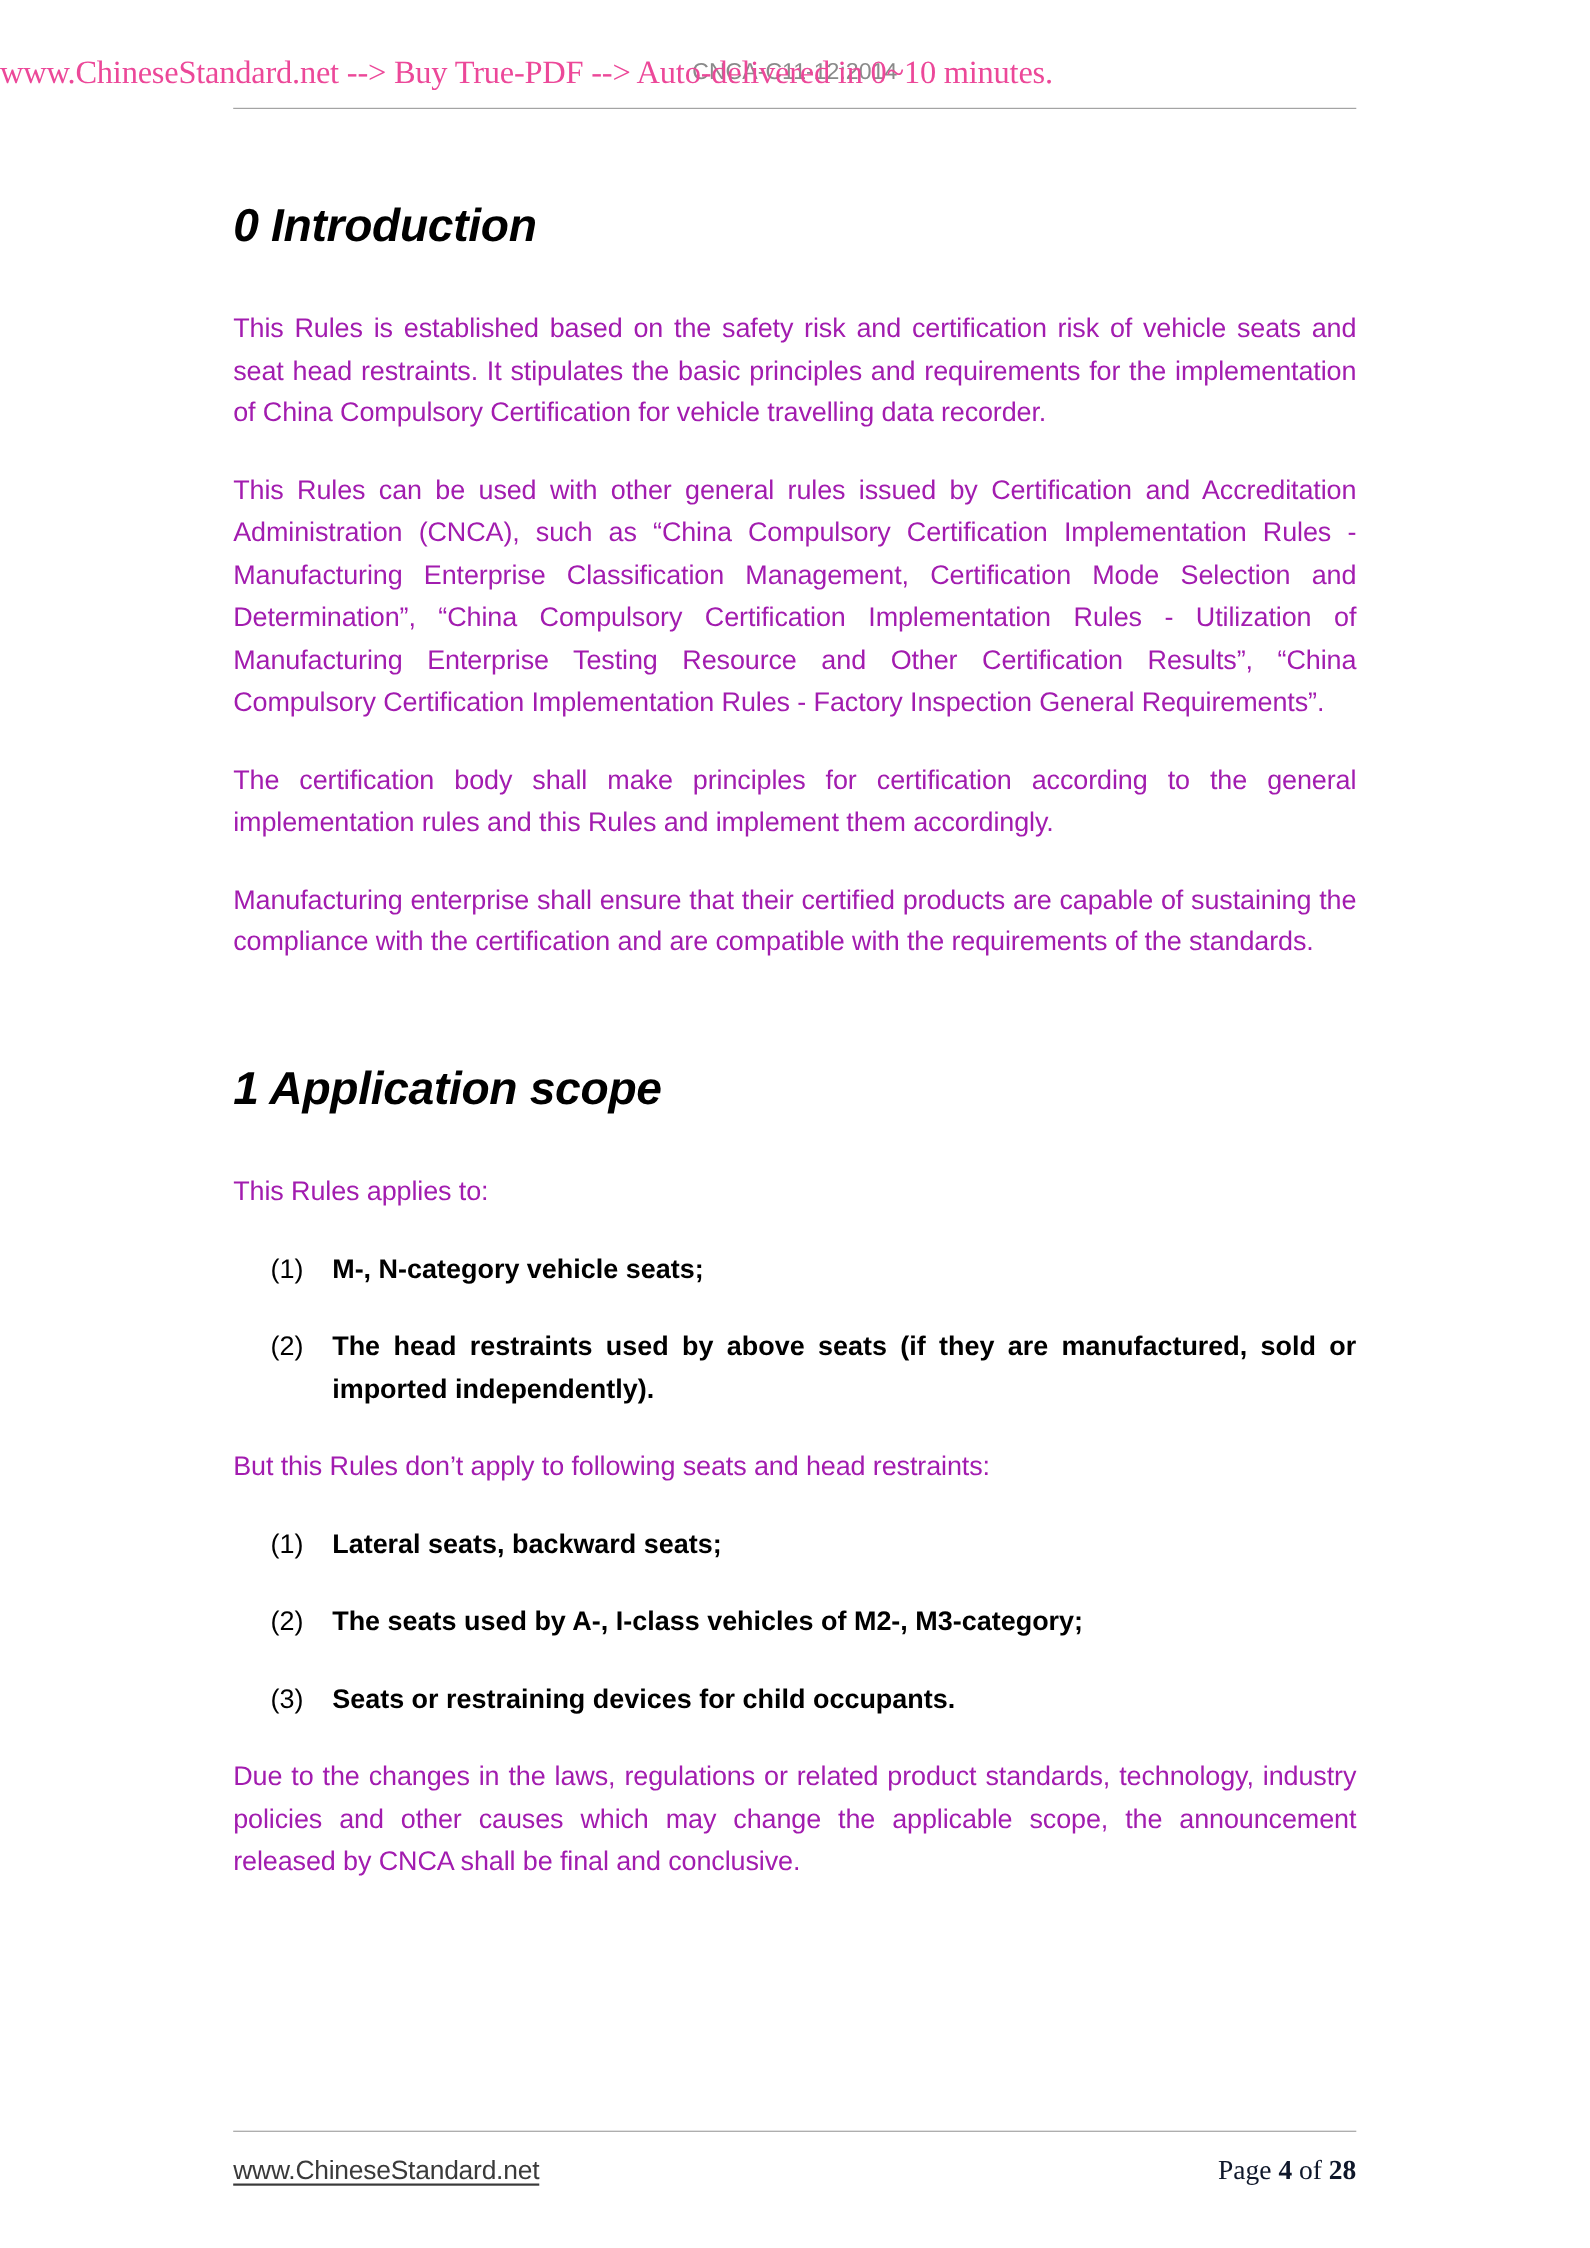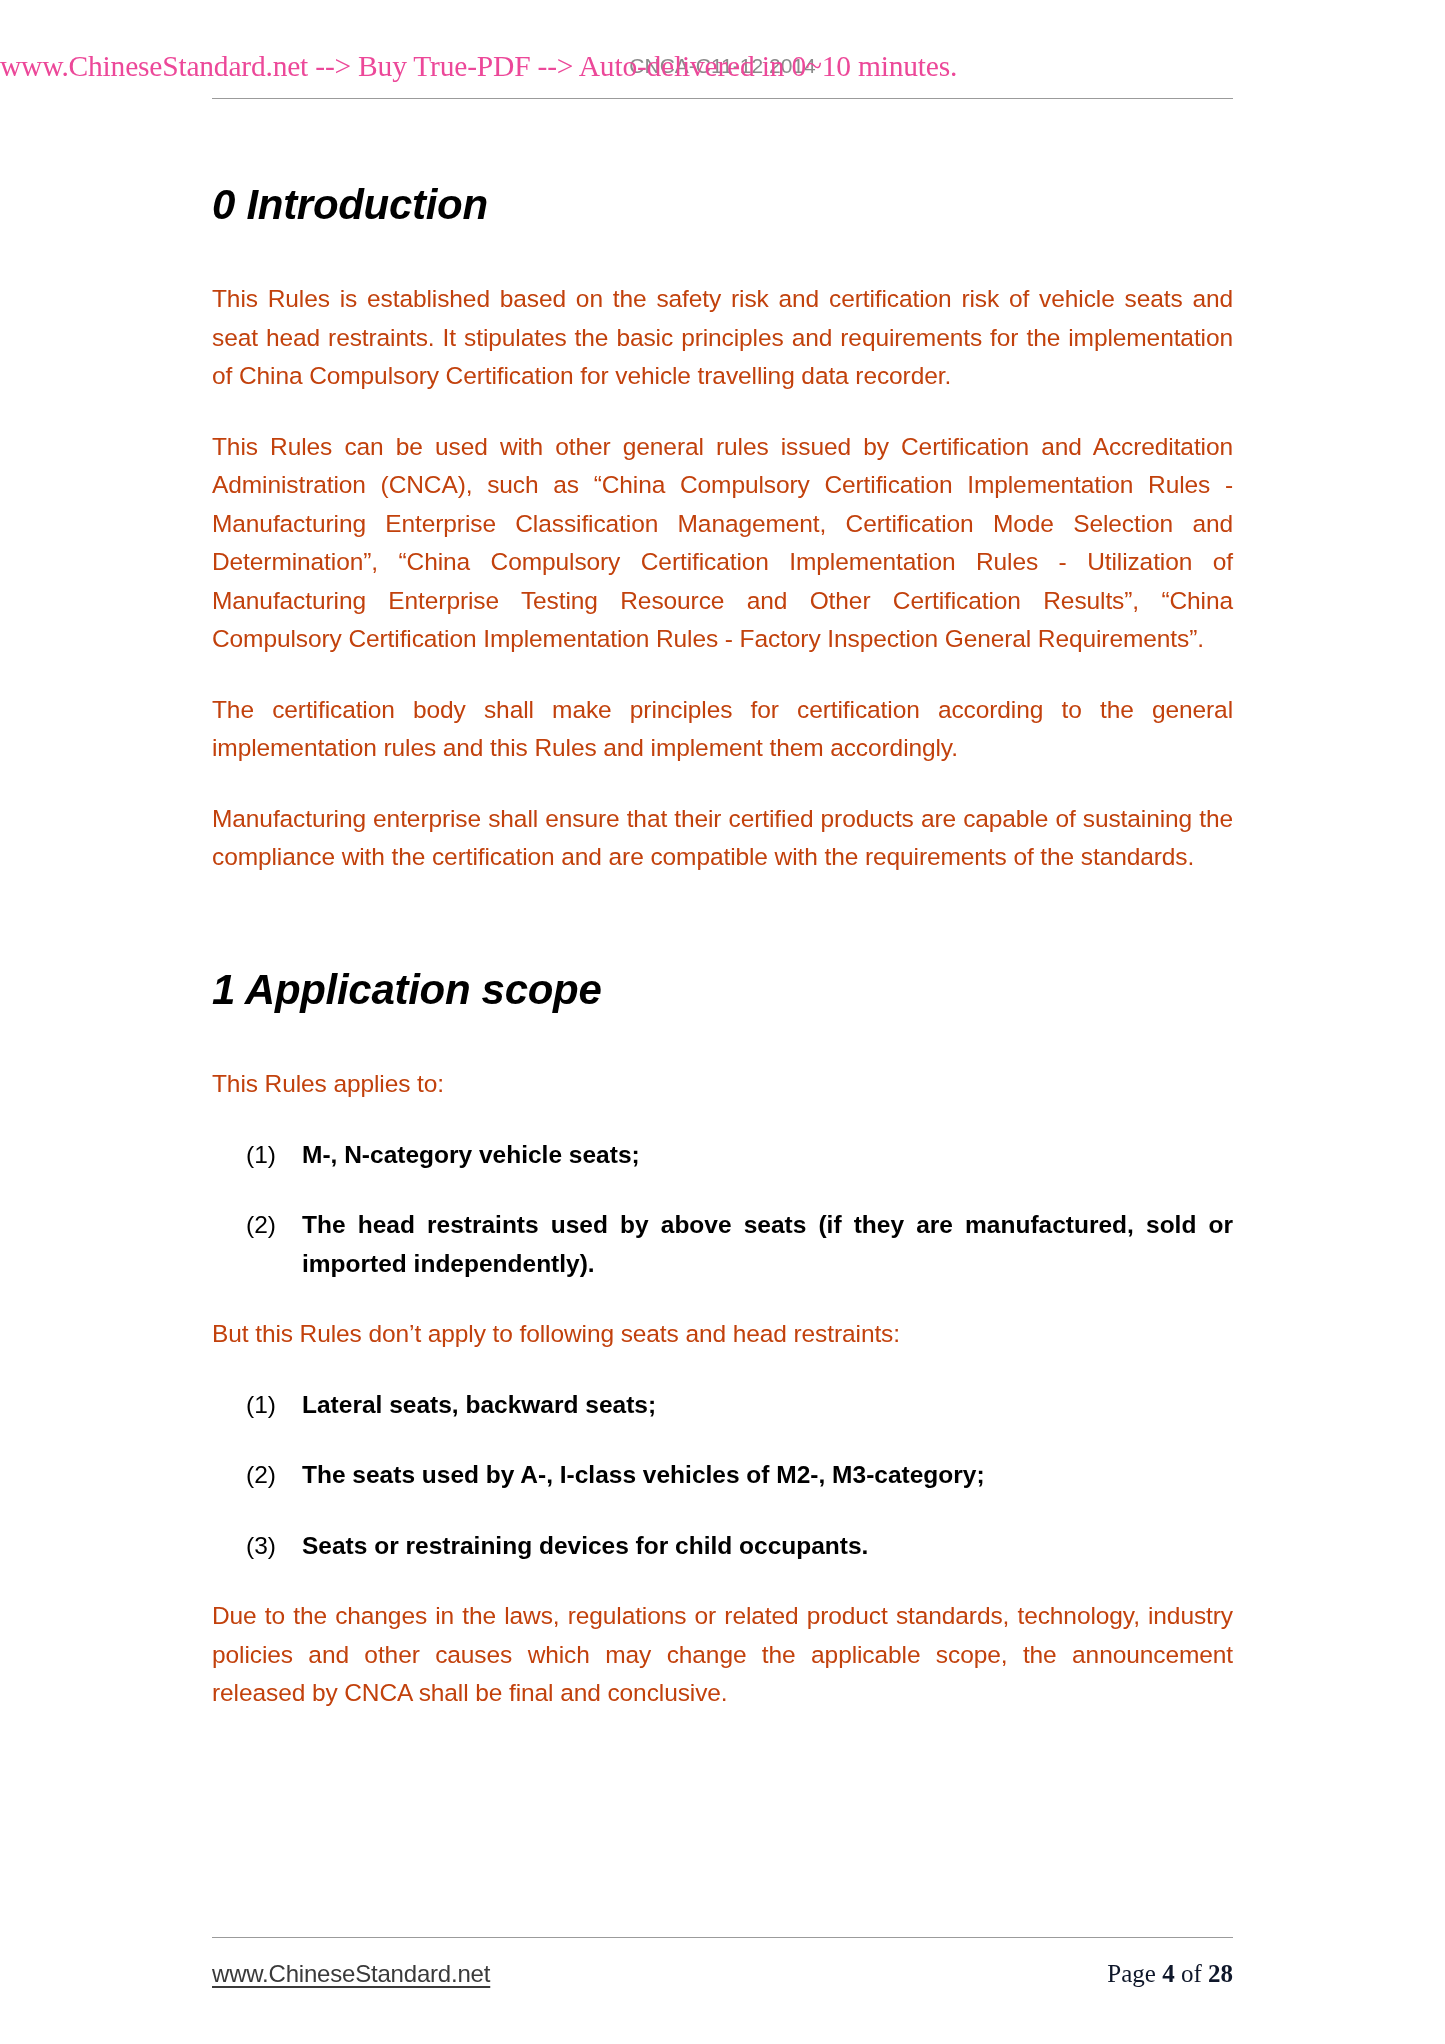--- a/index.html
+++ b/index.html
@@ -103,21 +103,21 @@
 
   .heading-block.second {
     margin-top: 88px;
     margin-bottom: 50px;
   }
 
   p.body-text {
     font-family: "Liberation Sans", sans-serif;
     font-size: 24.5px;
     line-height: 38.5px;
-    color: #c2410c;
+    color: #a21caf;
     margin: 0 0 32px 0;
     text-align: justify;
     text-justify: inter-word;
     letter-spacing: -0.1px;
   }
 
   p.body-text.no-justify {
     text-align: left;
   }
 

